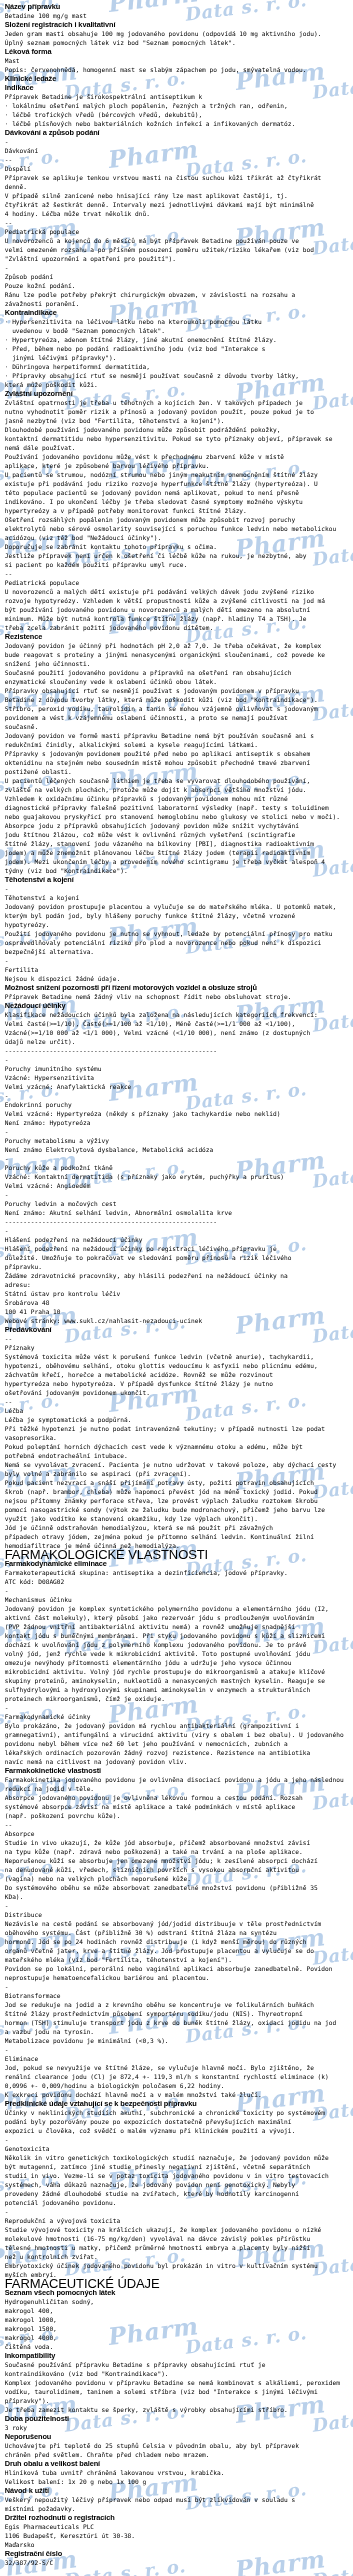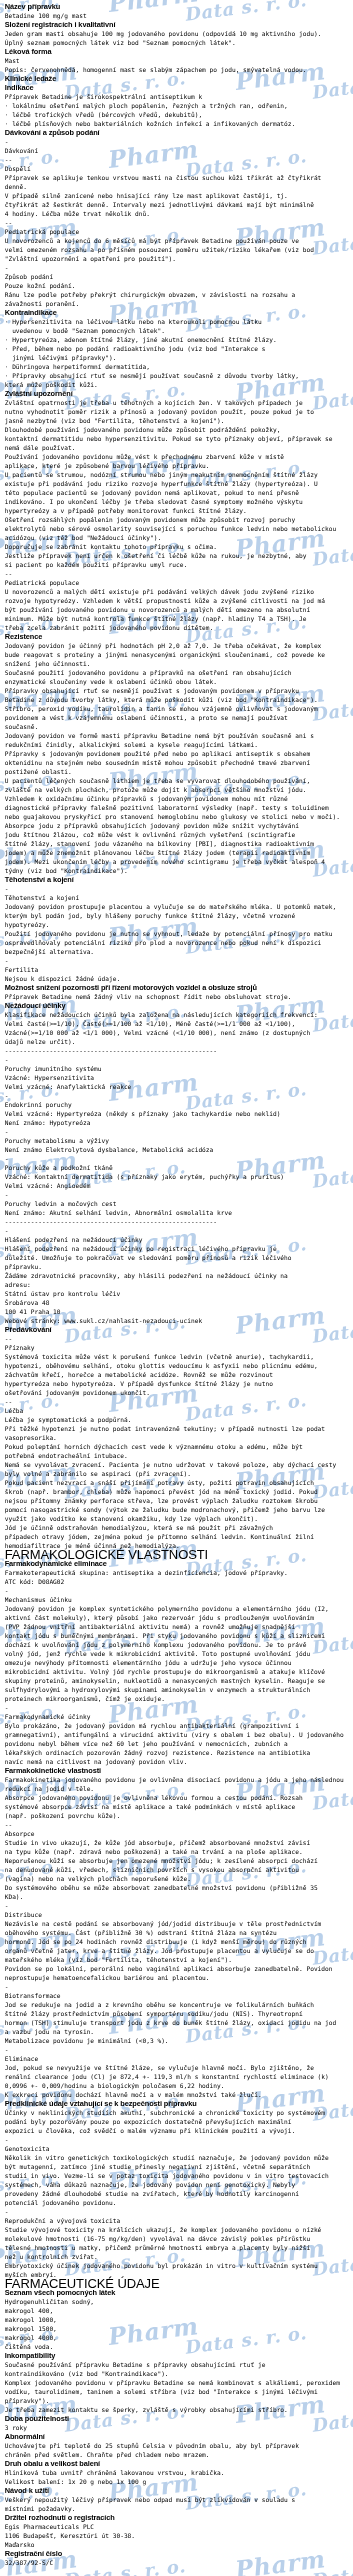--- a/index.html
+++ b/index.html
@@ -595,21 +595,21 @@
       <div class="ln">čištěná voda.</div>
       <div class="ln h2">Inkompatibility</div>
       <div class="ln">Současné používání přípravku Betadine s přípravky obsahujícími rtuť je</div>
       <div class="ln">kontraindikováno (viz bod "Kontraindikace").</div>
       <div class="ln">Komplex jodovaného povidonu v přípravku Betadine se nemá kombinovat s alkáliemi, peroxidem</div>
       <div class="ln">vodíku, taurolidinem, taninem a solemi stříbra (viz bod "Interakce s jinými léčivými</div>
       <div class="ln">přípravky").</div>
       <div class="ln">Je třeba zamezit kontaktu se šperky, zvláště s výrobky obsahujícími stříbro.</div>
       <div class="ln h2">Doba použitelnosti</div>
       <div class="ln">3 roky</div>
-      <div class="ln h2">Abnormální</div>
+      <div class="ln h2">Neporušenou</div>
       <div class="ln">Uchovávejte při teplotě do 25 stupňů Celsia v původním obalu, aby byl přípravek</div>
       <div class="ln">chráněn před světlem. Chraňte před chladem nebo mrazem.</div>
       <div class="ln h2">Druh obalu a velikost balení</div>
       <div class="ln">Hliníková tuba uvnitř chráněná lakovanou vrstvou, krabička.</div>
       <div class="ln">Velikost balení: 1x 20 g nebo 1x 100 g</div>
       <div class="ln h2">Návod k užití</div>
       <div class="ln">Veškerý nepoužitý léčivý přípravek nebo odpad musí být zlikvidován v souladu s</div>
       <div class="ln">místními požadavky.</div>
       <div class="ln h2">Držitel rozhodnutí o registracích</div>
       <div class="ln">Egis Pharmaceuticals PLC</div>

